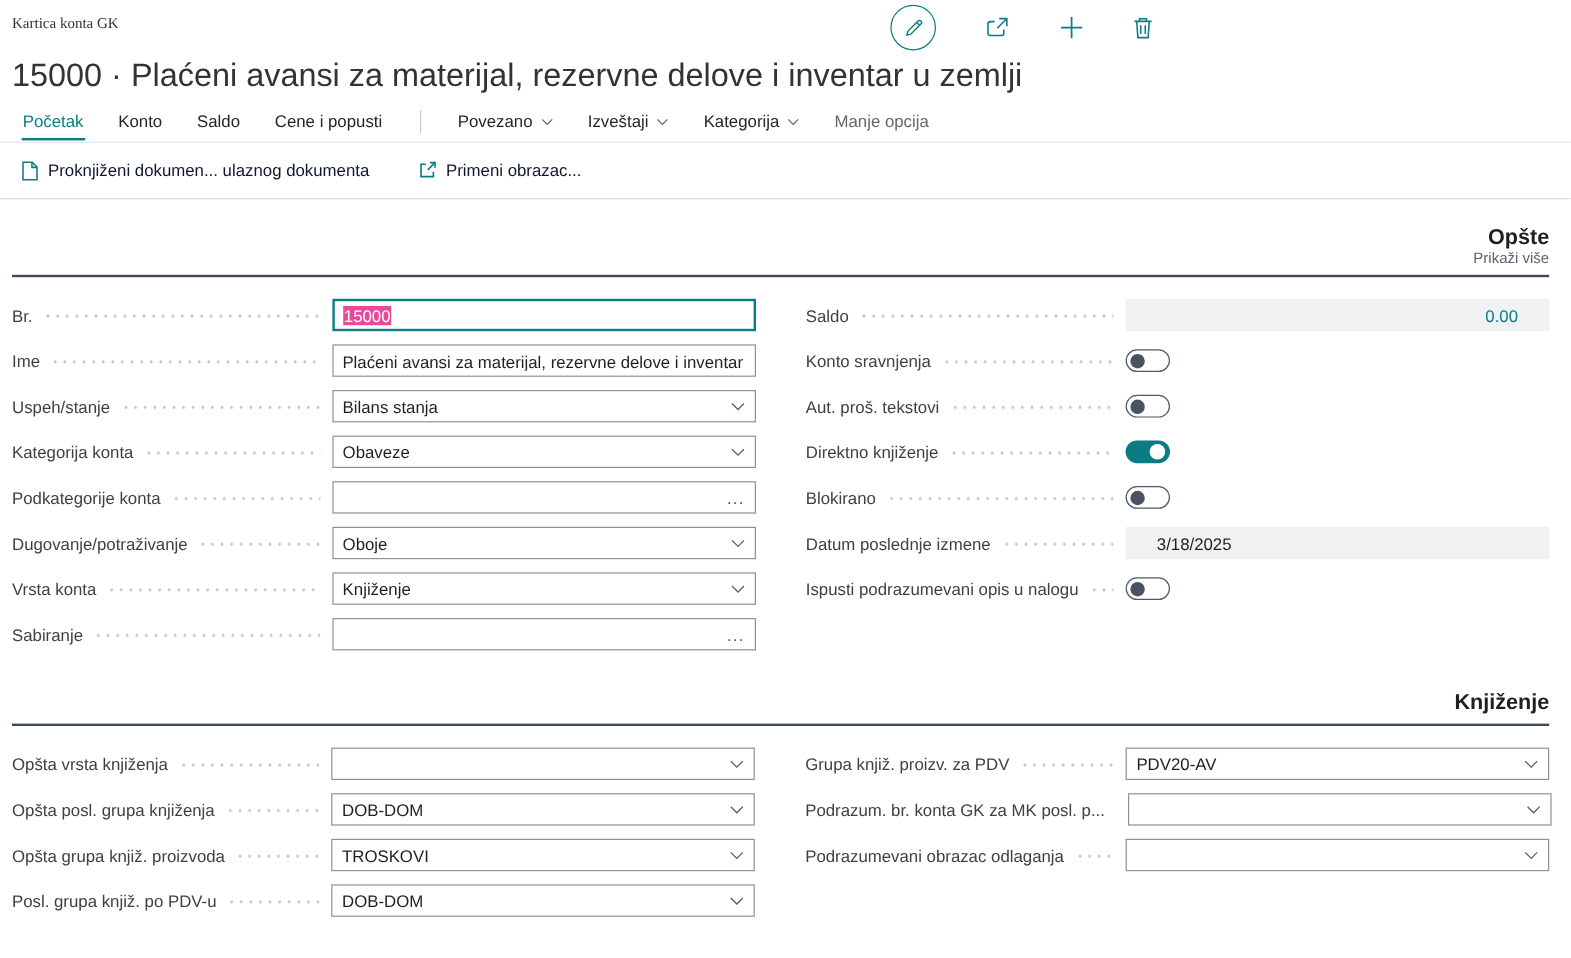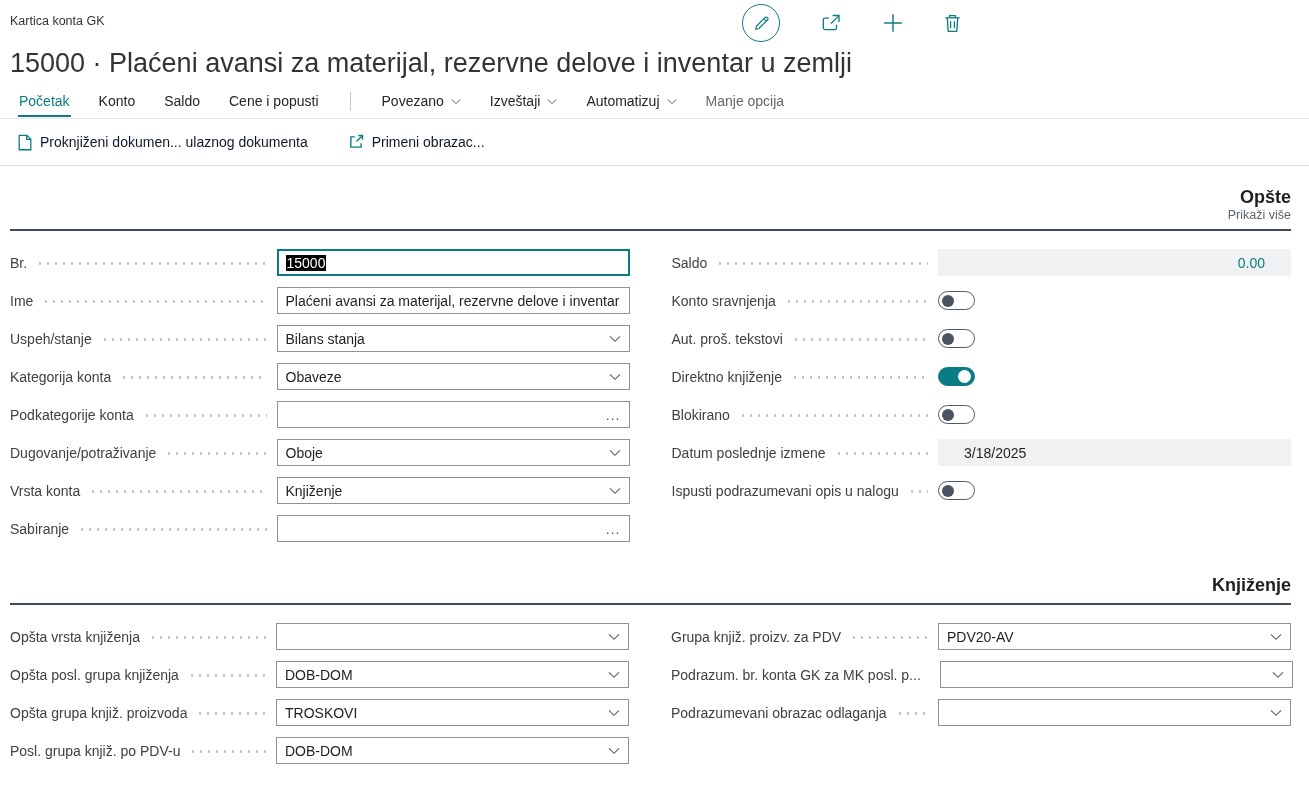--- a/index.html
+++ b/index.html
@@ -3,21 +3,21 @@
 <meta charset="utf-8">
 <style>
   * { box-sizing: border-box; }
   html,body { margin:0; padding:0; }
   body {
     width:1309px; height:798px; overflow:hidden;
     background:#fff; color:#222;
     font-family:"Liberation Sans", sans-serif; font-size:14px;
   }
   
-  .topbar { position:relative; height:46px; padding:12px 18px 0 10px; }
+  .topbar { position:relative; height:46px; padding:12px 18px 0 10px;font-family:Liberation Serif, serif; }
   .caption { font-size:12.5px; color:#333; }
   .top-icons { position:absolute; left:742px; top:4px; display:flex; align-items:center; gap:40px; }
   .icon-btn { background:none; border:none; padding:0; cursor:pointer; display:flex; align-items:center; justify-content:center; }
   .icon-circle { width:38px; height:38px; border-radius:50%; border:1.4px solid #0b7c84; background:#fff; }
   .page-title { margin:2px 0 0 10px; font-size:27px; font-weight:300; color:#333; white-space:nowrap; }
   
   .menubar { display:flex; align-items:center; gap:27px; padding-left:18px; height:31px; margin-top:9px;
              border-bottom:1px solid #e3e3e3; font-size:14px; }
   .tab { position:relative; color:#252525; cursor:pointer; padding:3px 1px 7px; white-space:nowrap; display:flex; align-items:center; gap:7px; }
   .tab.active { color:#0b7c84; }
@@ -45,21 +45,21 @@
   .ctl { flex:none; width:353px; height:27px; display:flex; align-items:center; }
   .ctl.box { border:1px solid #919191; background:#fff; padding:0 8px; }
   .ctl.focus { border:2px solid #0b7c84; padding:0 7px; }
   .ctl.dd { justify-content:space-between; cursor:pointer; }
   .ctl.assist { justify-content:flex-end; color:#555; cursor:pointer; }
   .ctl.readonly { background:#f0f1f2; border:none; padding:0 26px; }
   .ctl.amount { justify-content:flex-end; }
   .ctl.switch { border:none; background:none; padding:0; }
   .val { color:#1f1f1f; white-space:nowrap; overflow:hidden; }
   .val.link { color:#0b7c84; cursor:pointer; }
-  .sel { background:#000000; color:#fff; padding:0 1px; }
+  .sel { background:#ec4899; color:#fff; padding:0 1px; }
   input.txt { border:none; outline:none; width:100%; padding:0; background:transparent;
               font:14px "Liberation Sans", sans-serif; color:#1f1f1f; }
   .assist-dots { font-size:14px; letter-spacing:1px; color:#555; }
   
   .toggle { position:relative; width:37px; height:19px; border-radius:10px;
             border:1px solid #515a6a; background:#fff; cursor:pointer; padding:0; flex:none; }
   .toggle .knob { position:absolute; top:2.5px; left:3px; width:12px; height:12px; border-radius:50%; background:#4a5362; }
   .toggle[data-state="on"] { background:#0b7c84; border-color:#0b7c84; }
   .toggle[data-state="on"] .knob { left:auto; right:3px; top:2px; width:13px; height:13px; background:#fff; }
   svg { display:block; }
@@ -125,21 +125,21 @@
   </span>
   <span class="tab">
     <span>Izveštaji</span>
     <span>
       <svg width="10" height="7" viewBox="0 0 12 8" fill="none" stroke="#5a6472" stroke-width="1.2">
           <path d="M1 1.5l5 5 5-5"></path>
         </svg>
     </span>
   </span>
   <span class="tab">
-    <span>Automatizuj</span>
+    <span>Kategorija</span>
     <span>
       <svg width="10" height="7" viewBox="0 0 12 8" fill="none" stroke="#5a6472" stroke-width="1.2">
           <path d="M1 1.5l5 5 5-5"></path>
         </svg>
     </span>
   </span>
   <span class="tab more">Manje opcija</span>
 </nav>
 
 <div class="actionbar">

